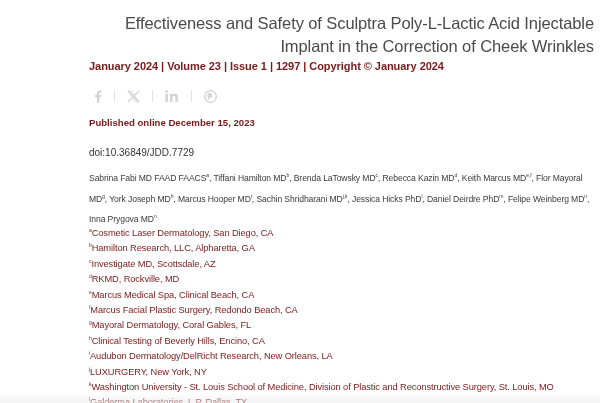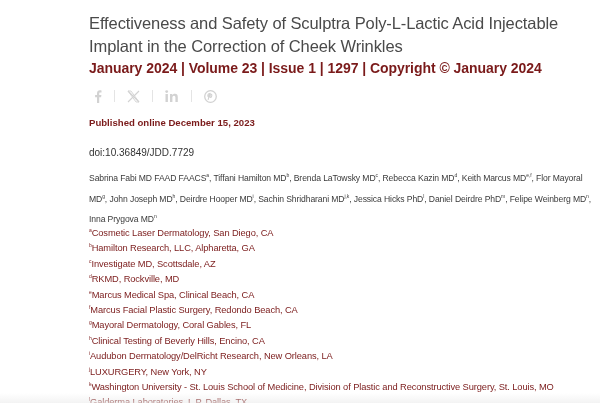--- a/index.html
+++ b/index.html
@@ -1,19 +1,19 @@
 <!DOCTYPE html>
 <html><head>
   <meta charset="utf-8">
   <style>
     html, body { margin: 0; padding: 0; background: #ffffff; }
     body { width: 600px; height: 403px; overflow: hidden; position: relative; font-family: "Liberation Sans", sans-serif; }
     .article { position: absolute; left: 89px; top: 0; width: 511px; }
-    .title { margin: 0; position: absolute; top: 12px; left: 0; width: 505px; font-size: 16.5px; line-height: 23px; color: #4a4a4a; font-weight: 500; letter-spacing: -0.1px; }
-    .pubmeta { position: absolute; top: 60px; left: 0; font-size: 14px; color: #7a1a1a; font-weight: bold; white-space: nowrap; letter-spacing: -0.05px; }
+    .title { margin: 0; position: absolute; top: 12px; left: 0; width: 505px; font-size: 16.5px; line-height: 23px; color: #4a4a4a; font-weight: 500; letter-spacing: -0.1px; text-align: right; }
+    .pubmeta { position: absolute; top: 60px; left: 0; font-size: 11px; color: #7a1a1a; font-weight: bold; white-space: nowrap; letter-spacing: -0.05px; }
     .share { position: absolute; top: 88px; left: 5px; display: flex; align-items: center; height: 16px; }
     .share .icon { color: #d2d2d2; display: inline-flex; align-items: center; justify-content: center; cursor: pointer; }
     .share .sep { width: 1px; height: 12px; background: #e4e4e4; margin: 0 12px; }
     .published { position: absolute; top: 117px; left: 0; font-size: 9.6px; color: #7a1a1a; font-weight: bold; white-space: nowrap; text-align: center; }
     .doi { position: absolute; top: 147px; left: 0; font-size: 10px; color: #333333; white-space: nowrap; }
     .authors { position: absolute; top: 168px; left: 0; width: 508px; font-size: 8.6px; line-height: 20.5px; color: #3a3a3a; letter-spacing: -0.1px; }
     .authors sup { font-size: 5px; vertical-align: 4px; line-height: 0; }
     .affils { position: absolute; top: 226px; left: 0; width: 511px; }
     .affil { font-size: 9.3px; line-height: 15.4px; color: #7a1a1a; white-space: nowrap; letter-spacing: -0.1px; }
     .affil sup { font-size: 5px; vertical-align: 4px; line-height: 0; }
@@ -61,22 +61,22 @@
 
   <div class="doi">doi:10.36849/JDD.7729</div>
 
   <div class="authors">
     <span><span>Sabrina Fabi MD FAAD FAACS</span><sup>a</sup></span><span>, </span>
     <span><span>Tiffani Hamilton MD</span><sup>b</sup></span><span>, </span>
     <span><span>Brenda LaTowsky MD</span><sup>c</sup></span><span>, </span>
     <span><span>Rebecca Kazin MD</span><sup>d</sup></span><span>, </span>
     <span><span>Keith Marcus MD</span><sup>e,f</sup></span><span>, </span>
     <span><span>Flor Mayoral MD</span><sup>g</sup></span><span>, </span>
-    <span><span>John Joseph MD</span><sup>h</sup></span><span>, </span>
-    <span><span>Deirdre Hooper MD</span><sup>i</sup></span><span>, </span>
+    <span><span>York Joseph MD</span><sup>h</sup></span><span>, </span>
+    <span><span>Marcus Hooper MD</span><sup>i</sup></span><span>, </span>
     <span><span>Sachin Shridharani MD</span><sup>j,k</sup></span><span>, </span>
     <span><span>Jessica Hicks PhD</span><sup>l</sup></span><span>, </span>
     <span><span>Daniel Deirdre PhD</span><sup>m</sup></span><span>, </span>
     <span><span>Felipe Weinberg MD</span><sup>n</sup></span><span>, </span>
     <span><span>Inna Prygova MD</span><sup>n</sup></span>
   </div>
 
   <div class="affils">
     <div class="affil"><sup>a</sup><span>Cosmetic Laser Dermatology, San Diego, CA</span></div>
     <div class="affil"><sup>b</sup><span>Hamilton Research, LLC, Alpharetta, GA</span></div>

